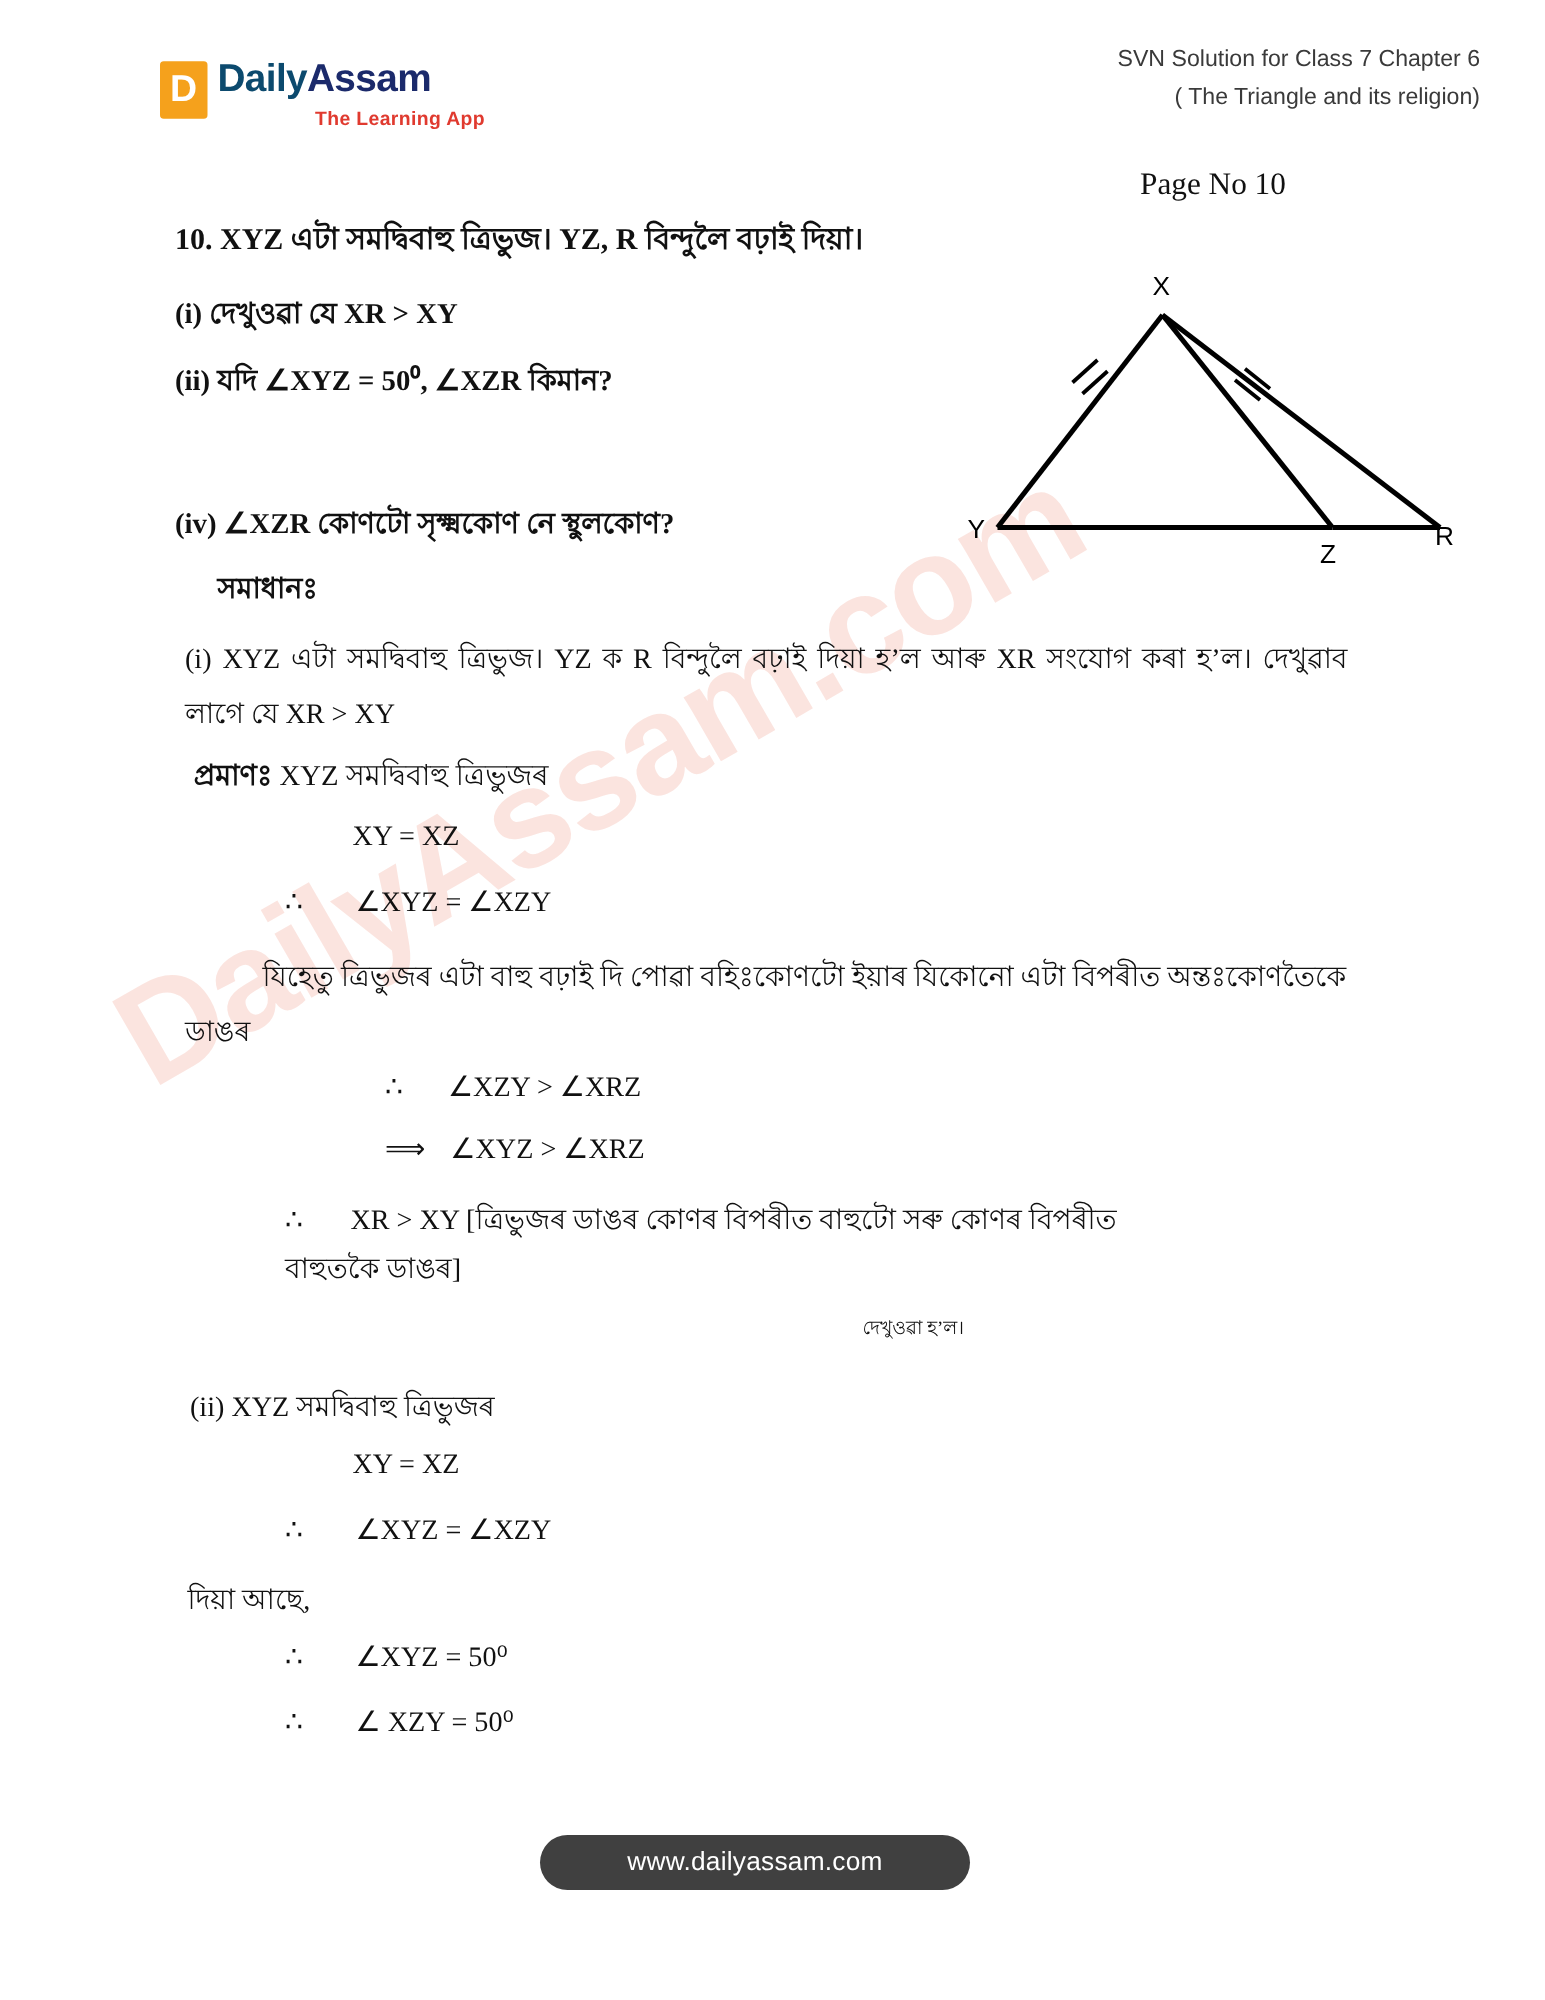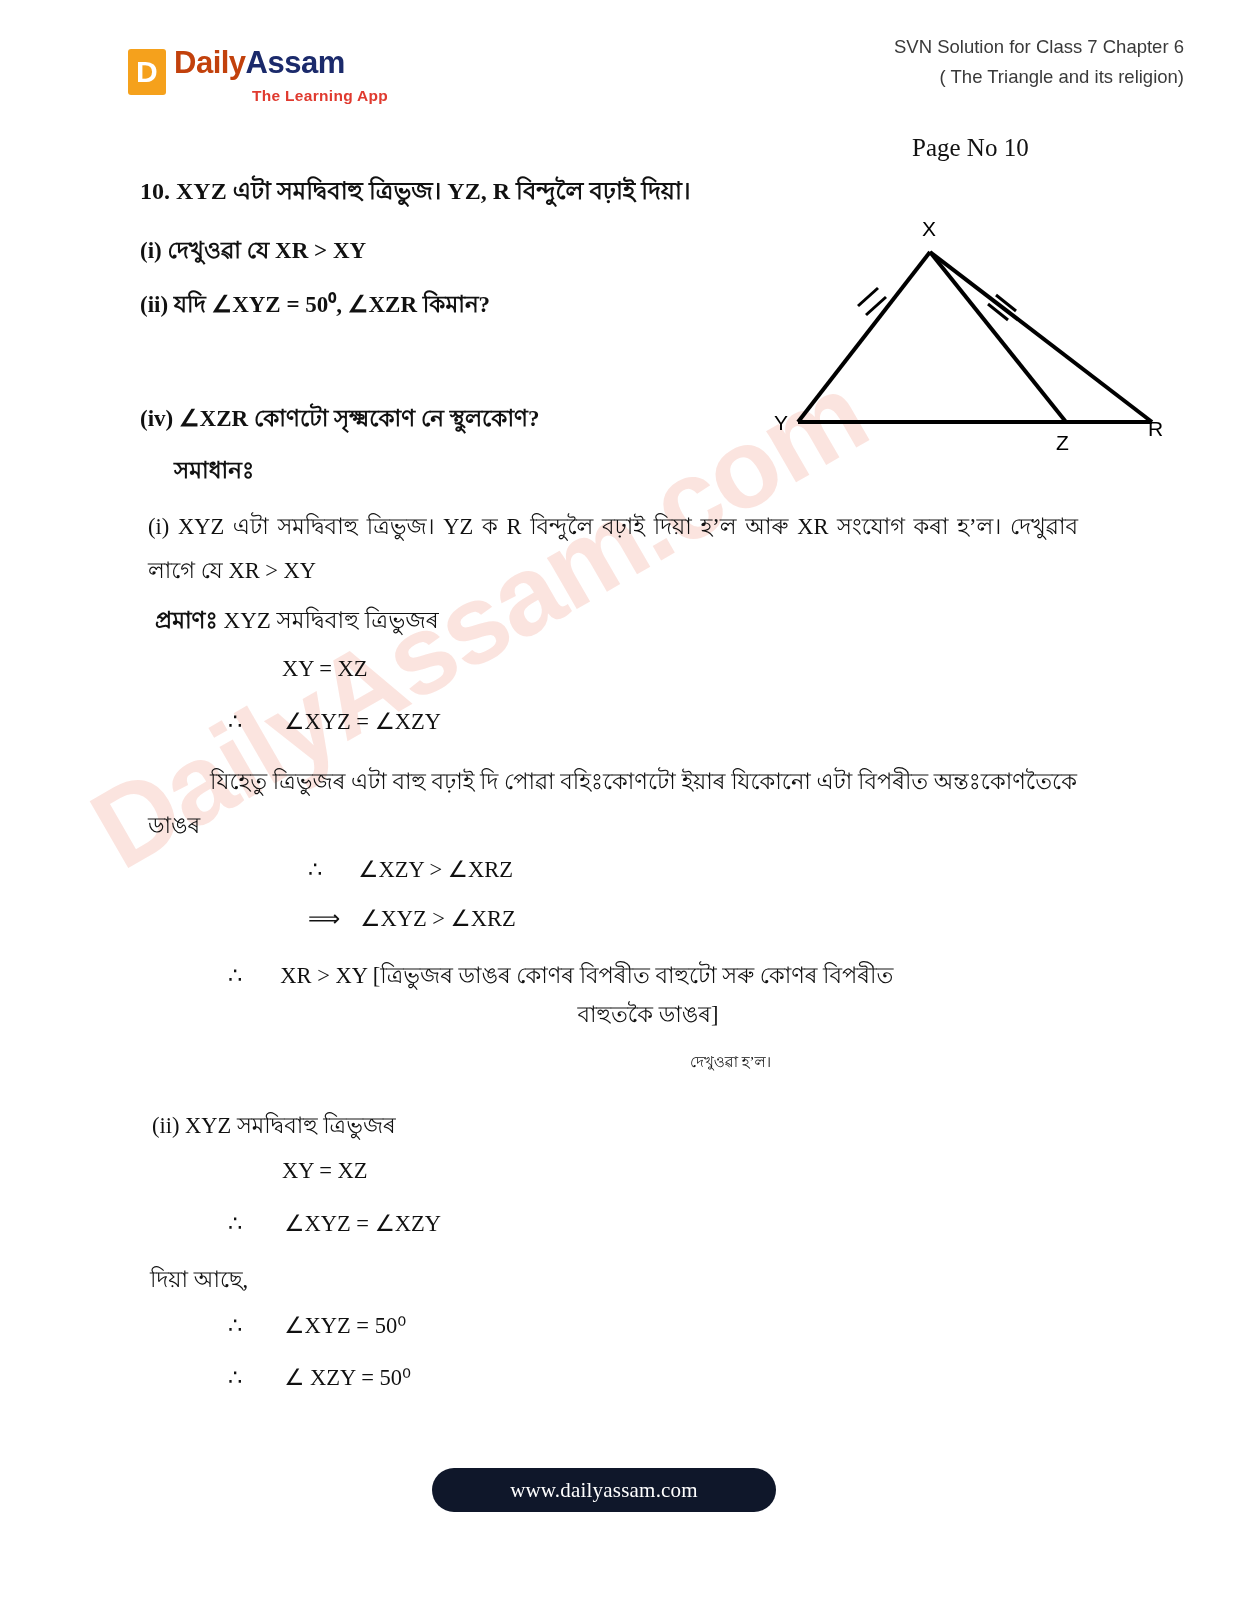--- a/index.html
+++ b/index.html
@@ -50,21 +50,21 @@
   }
   .logo-daily {
     position: absolute;
     left: 46px;
     top: 0px;
     font-family: "Liberation Sans", sans-serif;
     font-size: 31px;
     font-weight: bold;
     letter-spacing: -0.5px;
   }
-  .logo-daily .d1 { color: #c2410c; }
+  .logo-daily .d1 { color: #0c4a6e; }
   .logo-daily .d2 { color: #1b2a6b; }
   .logo-sub {
     position: absolute;
     left: 112px;
     top: 42px;
     font-family: "Liberation Sans", sans-serif;
     font-size: 15.5px;
     font-weight: bold;
     color: #e03a2f;
     letter-spacing: 0.3px;
@@ -140,21 +140,21 @@
     width: 840px;
     font-size: 22.5px;
     line-height: 42px;
     text-align: justify;
   }
   .eq5 .sym { margin-right: 38px; }
   .eq5-2 {
     left: 228px; top: 997px;
     width: 840px;
     font-size: 22.5px;
-    text-align: center;
+    text-align: left;
   }
   .shown { left: 690px; top: 1050px; font-size: 15px; }
 
   .part-ii { left: 152px; top: 1108px; font-size: 22.5px; }
   .eq6 { left: 282px; top: 1158px; font-size: 22.5px; }
   .eq7 { left: 228px; top: 1210px; font-size: 22.5px; }
   .eq7 .sym { margin-right: 42px; }
   .given { left: 150px; top: 1262px; font-size: 22.5px; }
   .eq8 { left: 228px; top: 1312px; font-size: 22.5px; }
   .eq8 .sym { margin-right: 42px; }
@@ -190,23 +190,23 @@
   }
 
   
   .footer-pill {
     position: absolute;
     left: 432px;
     top: 1468px;
     width: 344px;
     height: 44px;
     border-radius: 22px;
-    background: #0f172a;
+    background: #404040;
     color: #ffffff;
-    font-family: Liberation Serif, serif;
+    font-family: Liberation Sans, sans-serif;
     font-size: 21px;
     display: flex;
     align-items: center;
     justify-content: center;
     letter-spacing: 0.2px;
   }
 </style>
 </head>
 <body>
 

